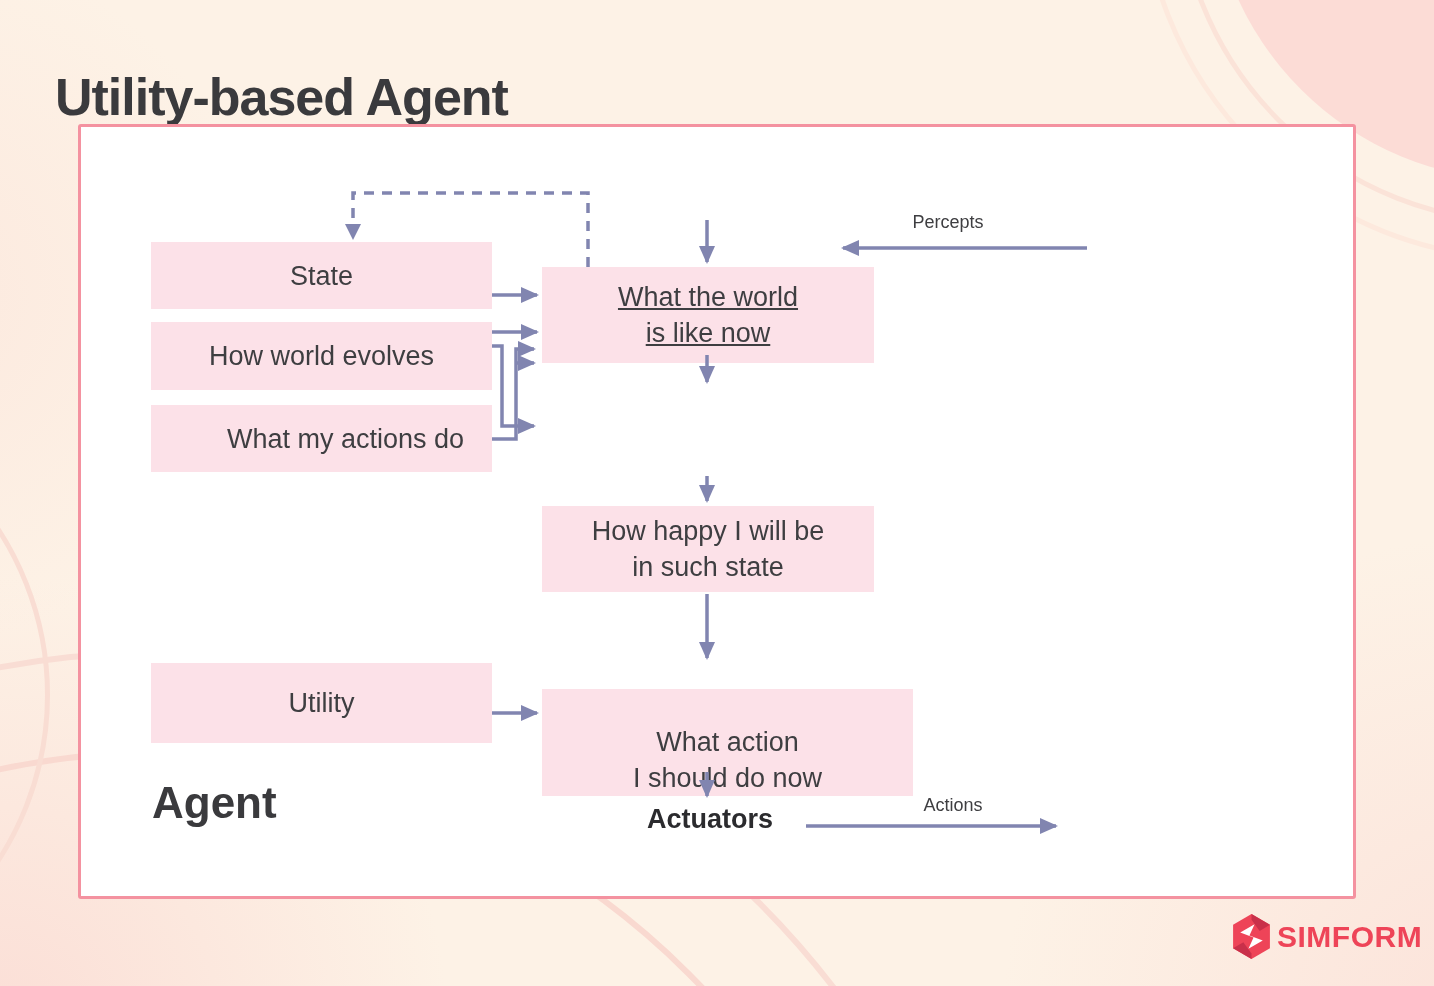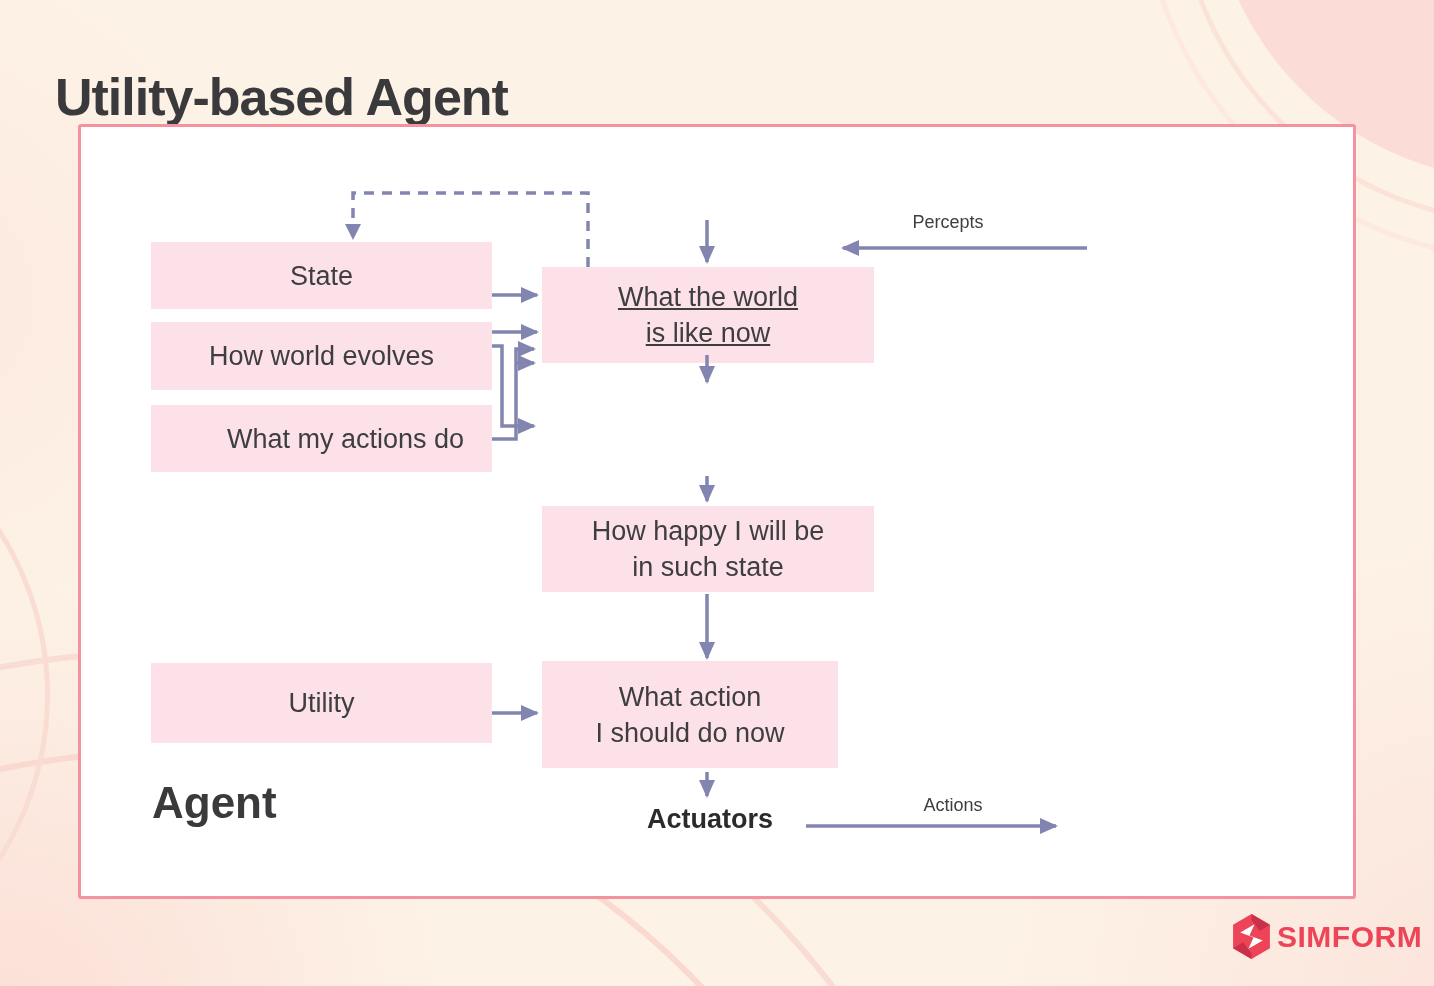--- a/index.html
+++ b/index.html
@@ -42,21 +42,21 @@
     display:flex;flex-direction:column;align-items:center;justify-content:center;
     text-align:center;line-height:36px;box-sizing:border-box;z-index:2;
   }
   .b-state{left:151px;top:242px;width:341px;height:67px;}
   .b-hwe{left:151px;top:322px;width:341px;height:68px;}
   .b-wmad{left:151px;top:405px;width:341px;height:67px;padding-left:48px;}
   .b-utility{left:151px;top:663px;width:341px;height:80px;}
   .b-now{left:542px;top:267px;width:332px;height:96px;text-decoration:underline;}
   .b-ifa{left:542px;top:387px;width:332px;height:87px;}
   .b-happy{left:542px;top:506px;width:332px;height:86px;}
-  .b-action{left:542px;top:661px;width:296px;height:107px;}
+  .b-action{left:542px;top:689px;width:371px;height:107px;justify-content:flex-end;}
 
   .io-label{position:absolute;color:#2b2b2e;font-weight:700;z-index:2;}
   .sensors{left:585px;top:183px;width:240px;text-align:center;font-size:26px;}
   .actuators{left:590px;top:804px;width:240px;text-align:center;font-size:27px;}
   .agent-label{position:absolute;left:152px;top:778px;font-size:44px;font-weight:800;color:#3a3a3d;z-index:2;}
   .flow-label{position:absolute;font-size:18px;color:#3e3e41;z-index:2;}
   .percepts{left:848px;top:212px;width:200px;text-align:center;}
   .actions{left:853px;top:795px;width:200px;text-align:center;}
 
   svg.wires{position:absolute;left:0;top:0;z-index:3;pointer-events:none;}

